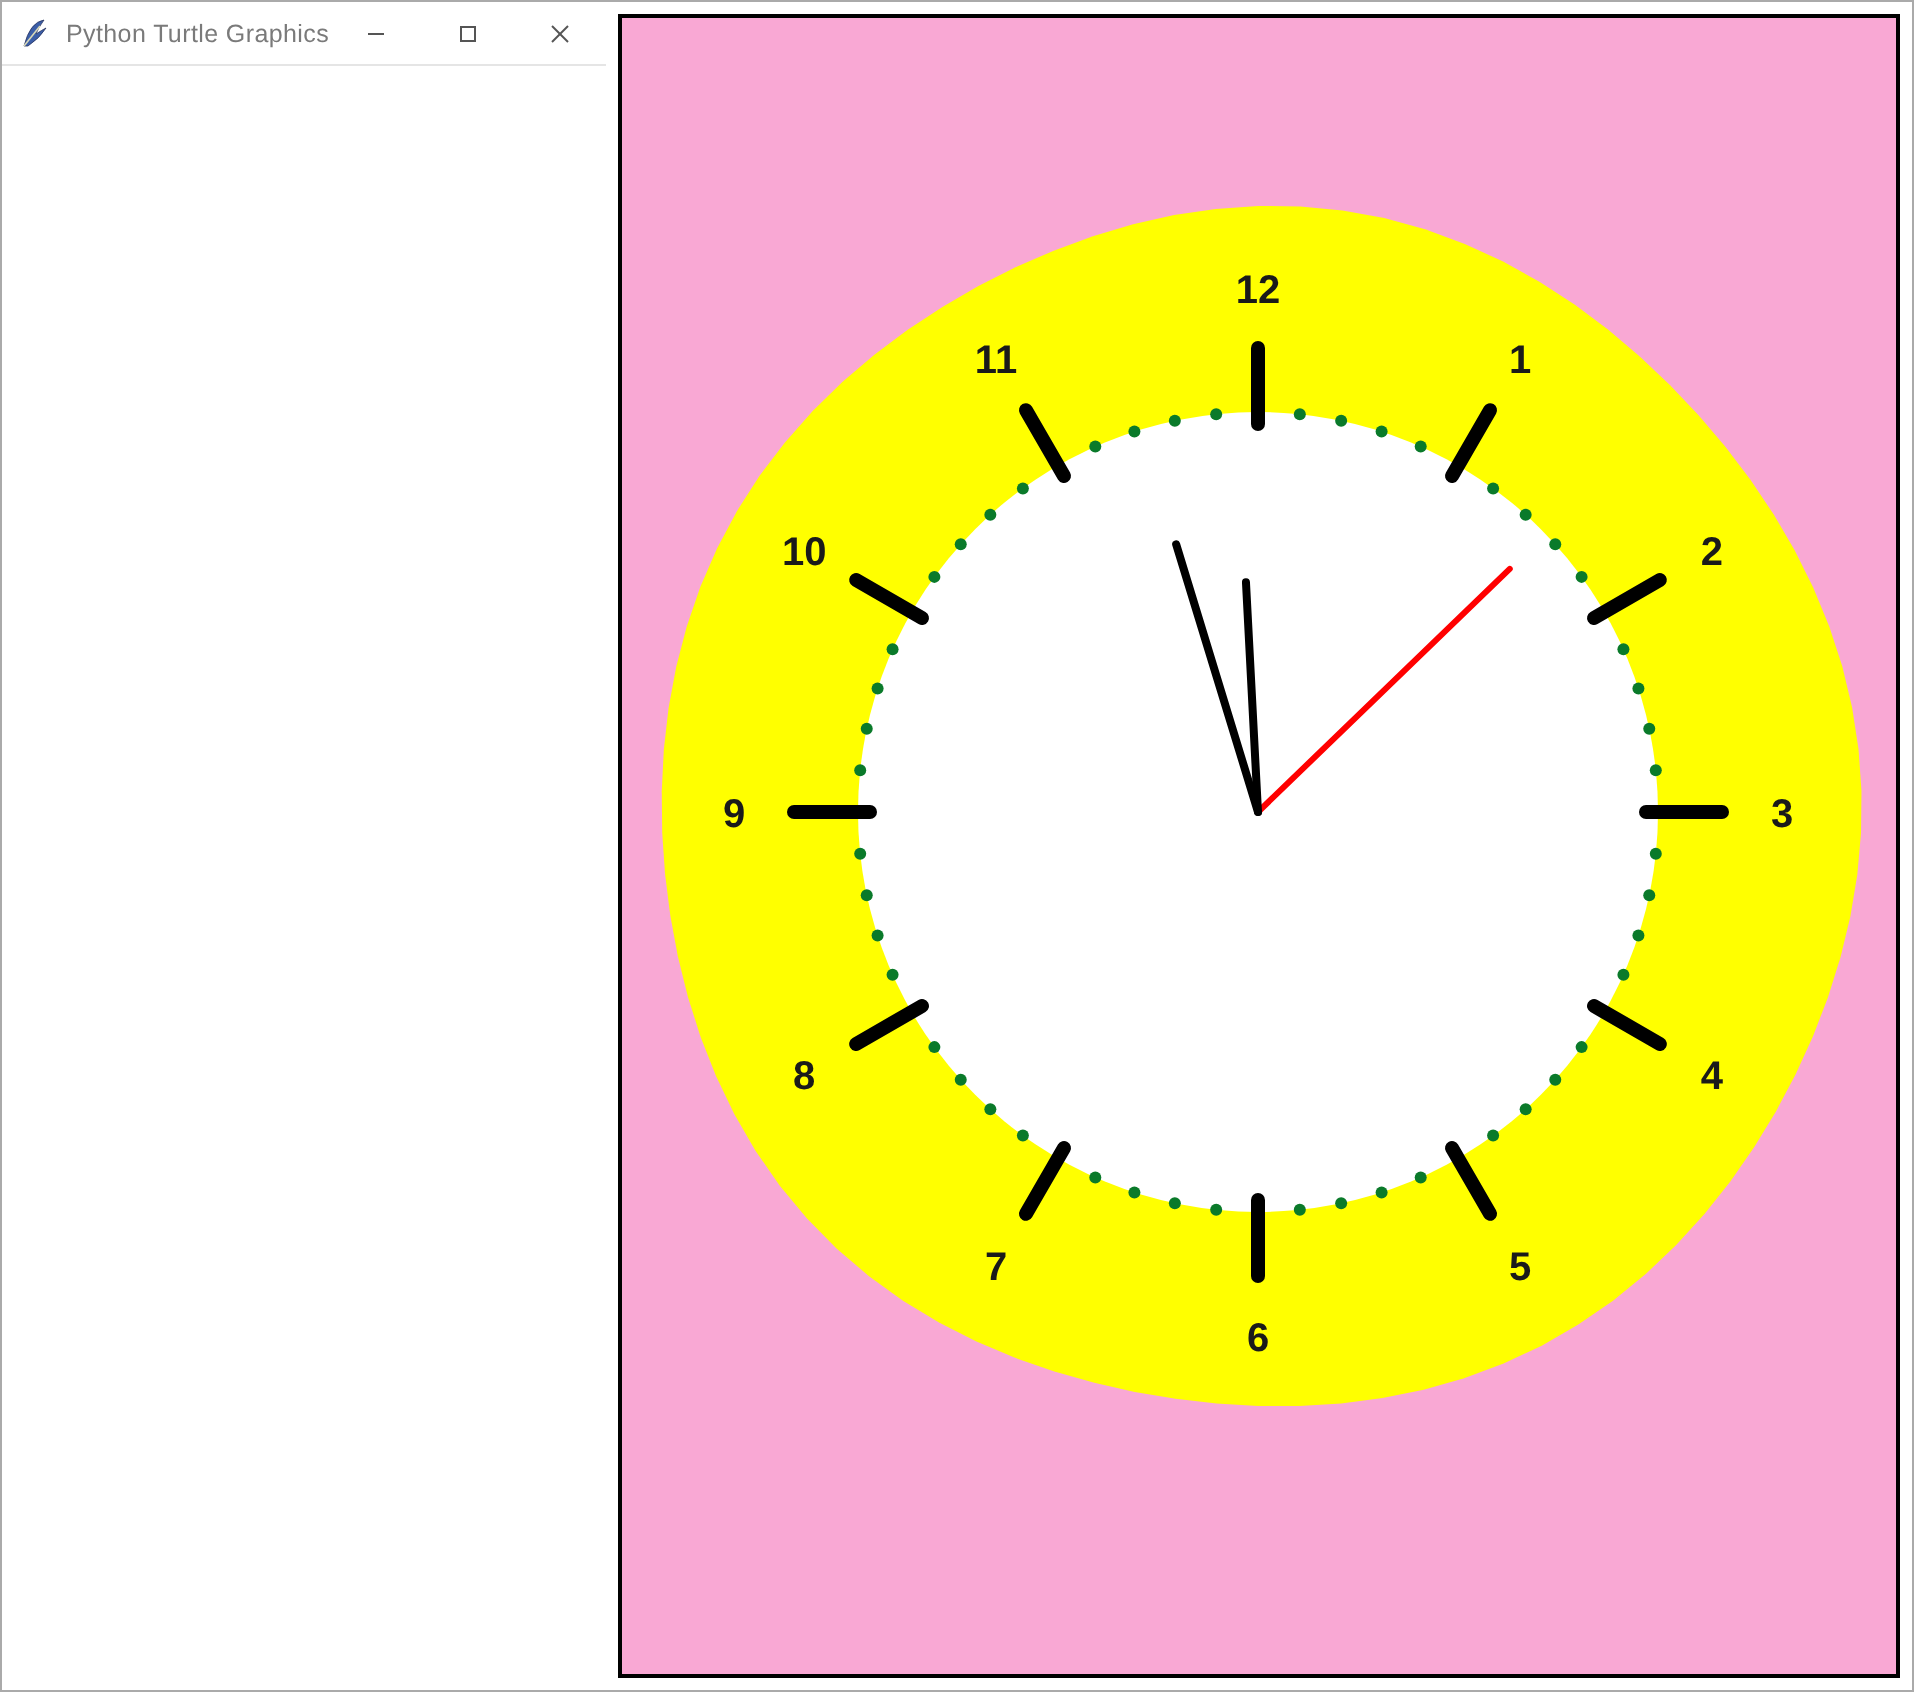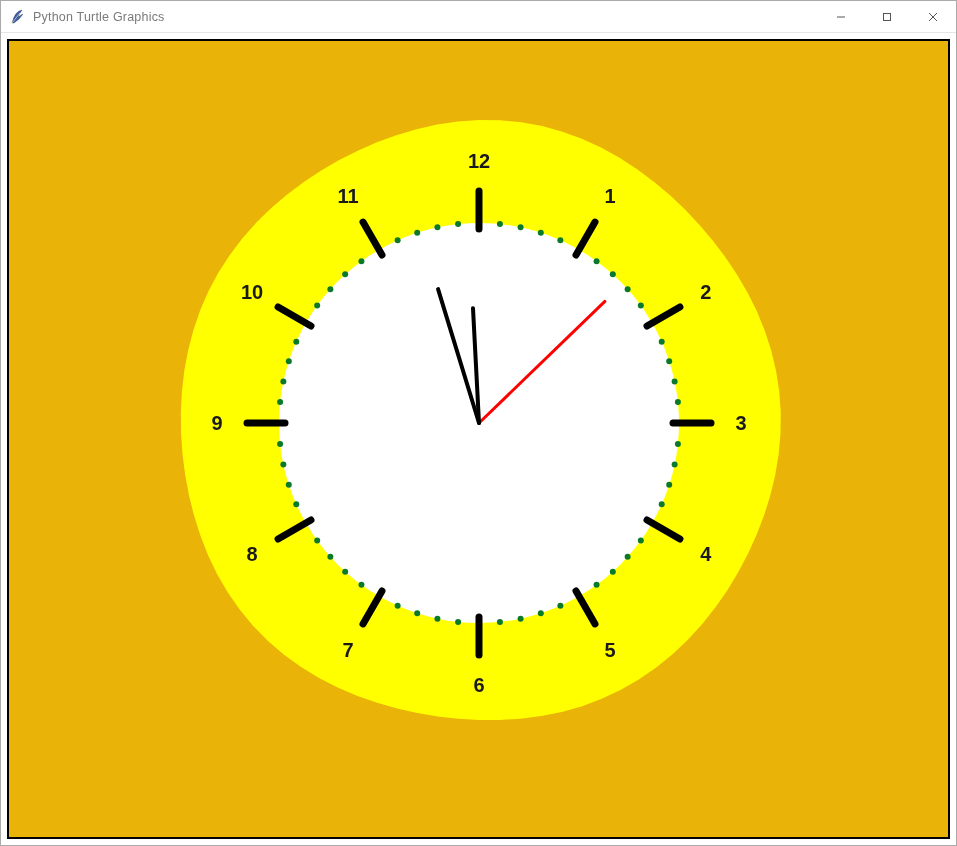--- a/index.html
+++ b/index.html
@@ -13,21 +13,21 @@
       background: #ffffff;
       font-family: "Segoe UI", Tahoma, sans-serif;
       overflow: hidden;
     }
     .window {
       width: 957px;
       height: 846px;
       border: 1px solid #aaa;
       background: #ffffff;
       display: flex;
-      flex-direction: column;
+      flex-direction: row;
     }
     .titlebar {
       height: 32px;
       background: #ffffff;
       display: flex;
       align-items: center;
       justify-content: space-between;
       border-bottom: 1px solid #e5e5e5;
     }
     .title-left {
@@ -64,21 +64,21 @@
       position: relative;
       background: #ffffff;
       padding: 6px;
     }
     .canvas {
       width: 100%;
       height: 100%;
       border: 2px solid #000;
       position: relative;
       overflow: hidden;
-      background: #eab308;
+      background: #f9a8d4;
     }
     .clock-svg {
       position: absolute;
       left: 50%;
       top: 48%;
       transform: translate(-50%, -50%);
     }
     .num {
       font-family: Arial, sans-serif;
       font-size: 20px;

